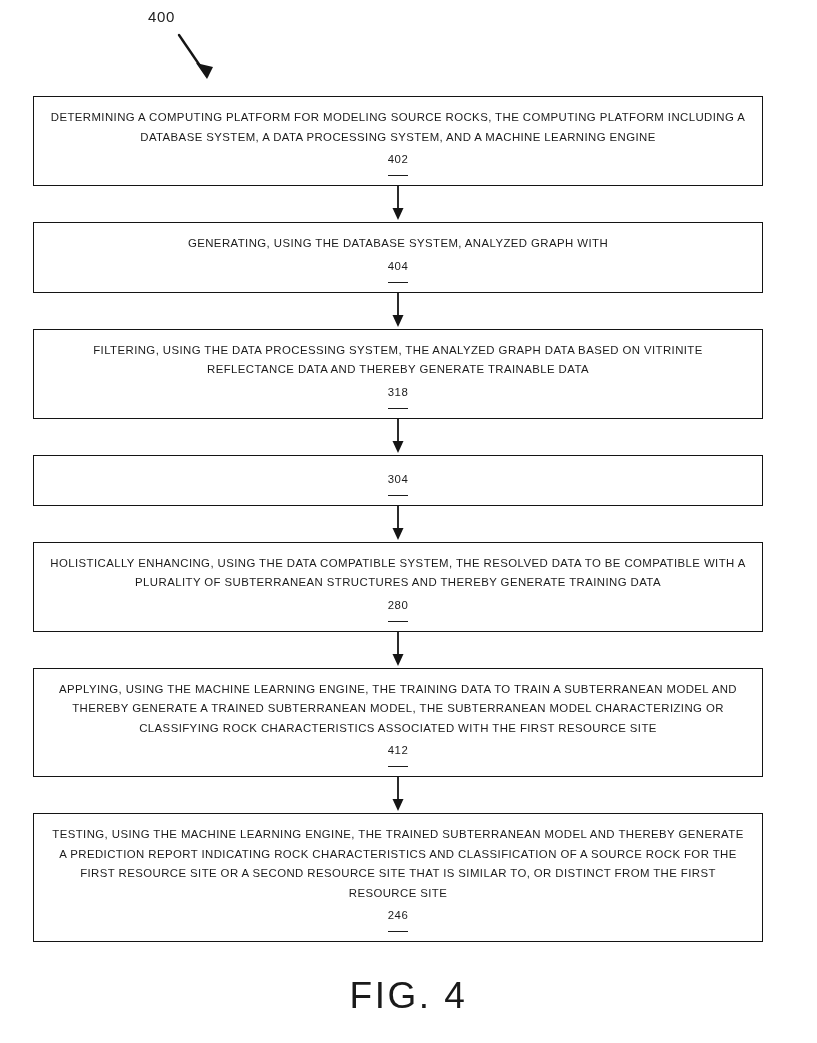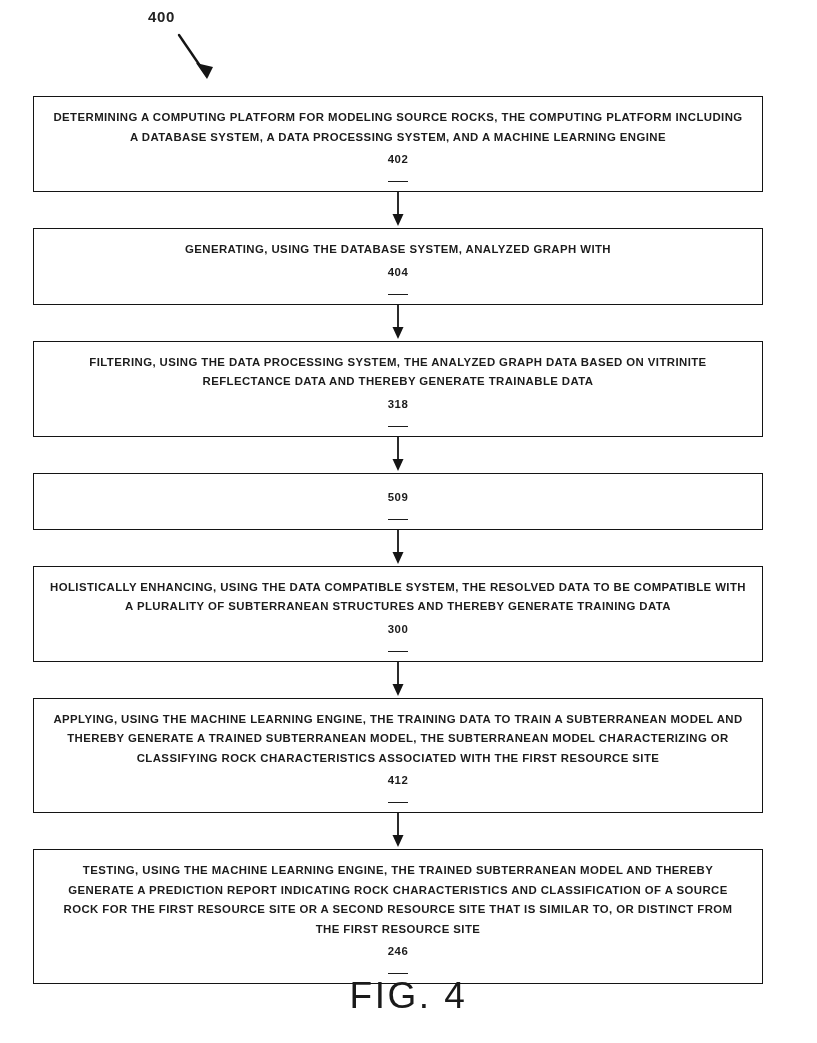--- a/index.html
+++ b/index.html
@@ -24,21 +24,20 @@
     width: 120px;
     height: 78px;
   }
   #callout-label {
     position: absolute;
     left: 0;
     top: 0;
     font-size: 15px;
     letter-spacing: 0.6px;
     color: #222;
-    font-weight: bold;
   }
   #callout-arrow {
     position: absolute;
     left: 28px;
     top: 24px;
   }
 
   
   #flow {
     position: absolute;
@@ -47,39 +46,38 @@
     width: 730px;
   }
 
   .step {
     position: relative;
     box-sizing: border-box;
     border: 1.5px solid #141414;
     background: #ffffff;
     padding: 11px 16px 9px 16px;
     text-align: center;
-    font-weight: bold;
   }
 
   .step-text {
     font-size: 11.4px;
     line-height: 19.5px;
     letter-spacing: 0.42px;
     color: #1c1c1c;
     white-space: pre-line;
   }
 
   .step-ref {
     display: inline-block;
     margin-top: 5px;
     font-size: 11.4px;
     letter-spacing: 0.5px;
     color: #1c1c1c;
     border-bottom: 1px solid #1c1c1c;
-    padding-bottom: 15px;
+    padding-bottom: 9px;
     line-height: 14px;
   }
 
   
   .connector {
     position: relative;
     height: 36px;
   }
   .connector svg {
     position: absolute;
@@ -138,31 +136,31 @@
       <div class="step-text">FILTERING, USING THE DATA PROCESSING SYSTEM, THE ANALYZED GRAPH DATA BASED ON VITRINITE REFLECTANCE DATA AND THEREBY GENERATE TRAINABLE DATA</div>
       <div><span class="step-ref">318</span></div>
     </div>
     <div class="connector">
       <svg width="16" height="36" viewBox="0 0 16 36">
         <path d="M8 0 L8 26" stroke="#151515" stroke-width="1.8" fill="none"></path>
         <path d="M8 34 L2.5 22 L13.5 22 Z" fill="#151515"></path>
       </svg>
     </div>
     <div class="step">
-      <div><span class="step-ref">509</span></div>
+      <div><span class="step-ref">304</span></div>
     </div>
     <div class="connector">
       <svg width="16" height="36" viewBox="0 0 16 36">
         <path d="M8 0 L8 26" stroke="#151515" stroke-width="1.8" fill="none"></path>
         <path d="M8 34 L2.5 22 L13.5 22 Z" fill="#151515"></path>
       </svg>
     </div>
     <div class="step">
       <div class="step-text">HOLISTICALLY ENHANCING, USING THE DATA COMPATIBLE SYSTEM, THE RESOLVED DATA TO BE COMPATIBLE WITH A PLURALITY OF SUBTERRANEAN STRUCTURES AND THEREBY GENERATE TRAINING DATA</div>
-      <div><span class="step-ref">300</span></div>
+      <div><span class="step-ref">280</span></div>
     </div>
     <div class="connector">
       <svg width="16" height="36" viewBox="0 0 16 36">
         <path d="M8 0 L8 26" stroke="#151515" stroke-width="1.8" fill="none"></path>
         <path d="M8 34 L2.5 22 L13.5 22 Z" fill="#151515"></path>
       </svg>
     </div>
     <div class="step">
       <div class="step-text">APPLYING, USING THE MACHINE LEARNING ENGINE, THE TRAINING DATA TO TRAIN A SUBTERRANEAN MODEL AND THEREBY GENERATE A TRAINED SUBTERRANEAN MODEL, THE SUBTERRANEAN MODEL CHARACTERIZING OR CLASSIFYING ROCK CHARACTERISTICS ASSOCIATED WITH THE FIRST RESOURCE SITE</div>
       <div><span class="step-ref">412</span></div>

